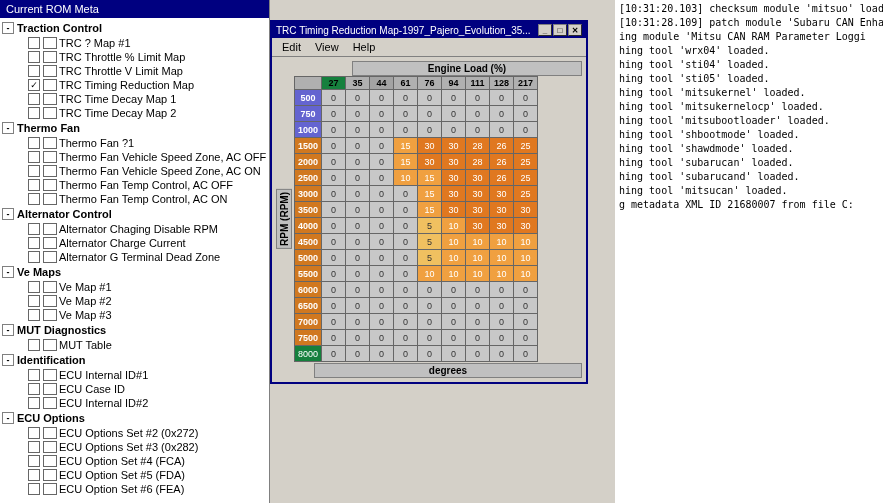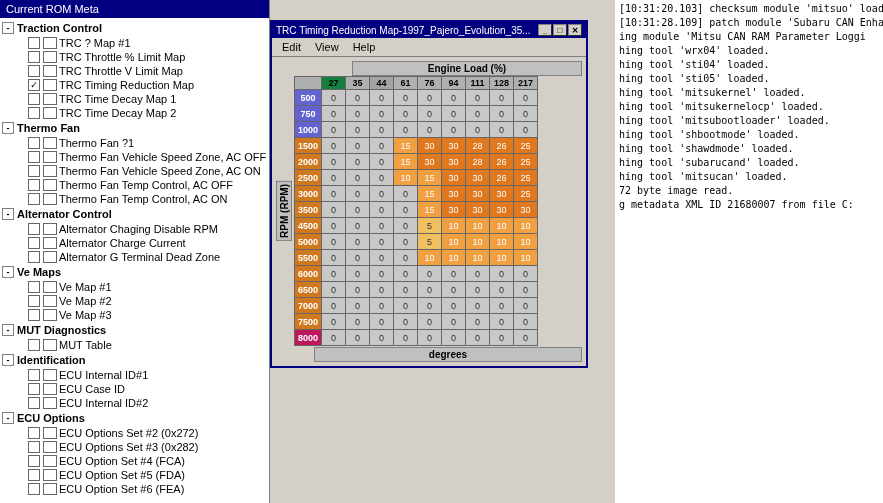--- a/index.html
+++ b/index.html
@@ -573,20 +573,32 @@
                   <td style="background: rgb(200, 200, 200); color: rgb(51, 51, 51);">0</td>
                   <td style="background: rgb(200, 200, 200); color: rgb(51, 51, 51);">0</td>
                   <td style="background: rgb(200, 200, 200); color: rgb(51, 51, 51);">0</td>
                   <td style="background: rgb(240, 160, 64); color: white;">15</td>
                   <td style="background: rgb(224, 120, 32); color: white;">30</td>
                   <td style="background: rgb(224, 120, 32); color: white;">30</td>
                   <td style="background: rgb(224, 120, 32); color: white;">30</td>
                   <td style="background: rgb(224, 120, 32); color: white;">30</td>
                 </tr>
                 <tr>
+                  <td style="background: rgb(208, 120, 32); color: white; font-weight: bold;">4000</td>
+                  <td style="background: rgb(200, 200, 200); color: rgb(51, 51, 51);">0</td>
+                  <td style="background: rgb(200, 200, 200); color: rgb(51, 51, 51);">0</td>
+                  <td style="background: rgb(200, 200, 200); color: rgb(51, 51, 51);">0</td>
+                  <td style="background: rgb(200, 200, 200); color: rgb(51, 51, 51);">0</td>
+                  <td style="background: rgb(240, 192, 96); color: rgb(51, 51, 51);">5</td>
+                  <td style="background: rgb(240, 160, 64); color: white;">10</td>
+                  <td style="background: rgb(224, 120, 32); color: white;">30</td>
+                  <td style="background: rgb(224, 120, 32); color: white;">30</td>
+                  <td style="background: rgb(224, 120, 32); color: white;">30</td>
+                </tr>
+                <tr>
                   <td style="background: rgb(208, 120, 32); color: white; font-weight: bold;">4500</td>
                   <td style="background: rgb(200, 200, 200); color: rgb(51, 51, 51);">0</td>
                   <td style="background: rgb(200, 200, 200); color: rgb(51, 51, 51);">0</td>
                   <td style="background: rgb(200, 200, 200); color: rgb(51, 51, 51);">0</td>
                   <td style="background: rgb(200, 200, 200); color: rgb(51, 51, 51);">0</td>
                   <td style="background: rgb(240, 192, 96); color: rgb(51, 51, 51);">5</td>
                   <td style="background: rgb(240, 160, 64); color: white;">10</td>
                   <td style="background: rgb(240, 160, 64); color: white;">10</td>
                   <td style="background: rgb(240, 160, 64); color: white;">10</td>
                   <td style="background: rgb(240, 160, 64); color: white;">10</td>
@@ -657,21 +669,21 @@
                   <td style="background: rgb(200, 200, 200); color: rgb(51, 51, 51);">0</td>
                   <td style="background: rgb(200, 200, 200); color: rgb(51, 51, 51);">0</td>
                   <td style="background: rgb(200, 200, 200); color: rgb(51, 51, 51);">0</td>
                   <td style="background: rgb(200, 200, 200); color: rgb(51, 51, 51);">0</td>
                   <td style="background: rgb(200, 200, 200); color: rgb(51, 51, 51);">0</td>
                   <td style="background: rgb(200, 200, 200); color: rgb(51, 51, 51);">0</td>
                   <td style="background: rgb(200, 200, 200); color: rgb(51, 51, 51);">0</td>
                   <td style="background: rgb(200, 200, 200); color: rgb(51, 51, 51);">0</td>
                 </tr>
                 <tr>
-                  <td style="background: #be185d; color: white; font-weight: bold;">8000</td>
+                  <td style="background: #15803d; color: white; font-weight: normal;">8000</td>
                   <td style="background: rgb(200, 200, 200); color: rgb(51, 51, 51);">0</td>
                   <td style="background: rgb(200, 200, 200); color: rgb(51, 51, 51);">0</td>
                   <td style="background: rgb(200, 200, 200); color: rgb(51, 51, 51);">0</td>
                   <td style="background: rgb(200, 200, 200); color: rgb(51, 51, 51);">0</td>
                   <td style="background: rgb(200, 200, 200); color: rgb(51, 51, 51);">0</td>
                   <td style="background: rgb(200, 200, 200); color: rgb(51, 51, 51);">0</td>
                   <td style="background: rgb(200, 200, 200); color: rgb(51, 51, 51);">0</td>
                   <td style="background: rgb(200, 200, 200); color: rgb(51, 51, 51);">0</td>
                   <td style="background: rgb(200, 200, 200); color: rgb(51, 51, 51);">0</td>
                 </tr>
@@ -692,17 +704,17 @@
     <div class="log-line">[10:31:28.109] patch module 'Subaru CAN Enhanced RAM Para</div>
     <div class="log-line">ing module 'Mitsu CAN RAM Parameter Loggi</div>
     <div class="log-line">hing tool 'wrx04' loaded.</div>
     <div class="log-line">hing tool 'sti04' loaded.</div>
     <div class="log-line">hing tool 'sti05' loaded.</div>
     <div class="log-line">hing tool 'mitsukernel' loaded.</div>
     <div class="log-line">hing tool 'mitsukernelocp' loaded.</div>
     <div class="log-line">hing tool 'mitsubootloader' loaded.</div>
     <div class="log-line">hing tool 'shbootmode' loaded.</div>
     <div class="log-line">hing tool 'shawdmode' loaded.</div>
+    <div class="log-line">hing tool 'subarucan' loaded.</div>
     <div class="log-line">hing tool 'subarucand' loaded.</div>
     <div class="log-line">hing tool 'mitsucan' loaded.</div>
-    <div class="log-line">72 byte image read.</div>
     <div class="log-line">g metadata XML ID 21680007 from file C:</div>
   </div>
 
 </body></html>

